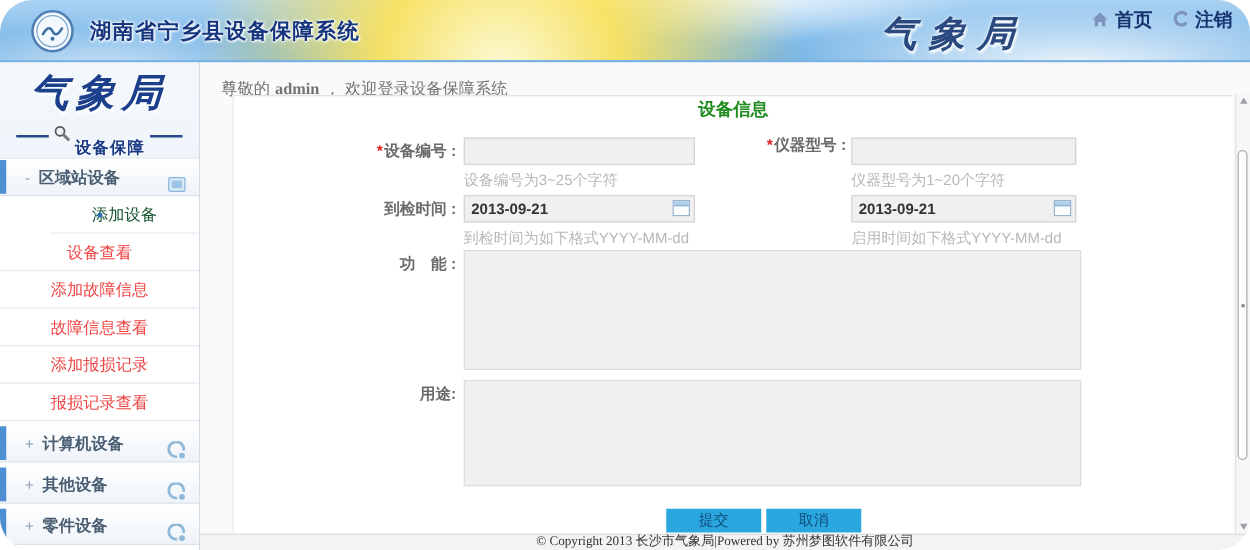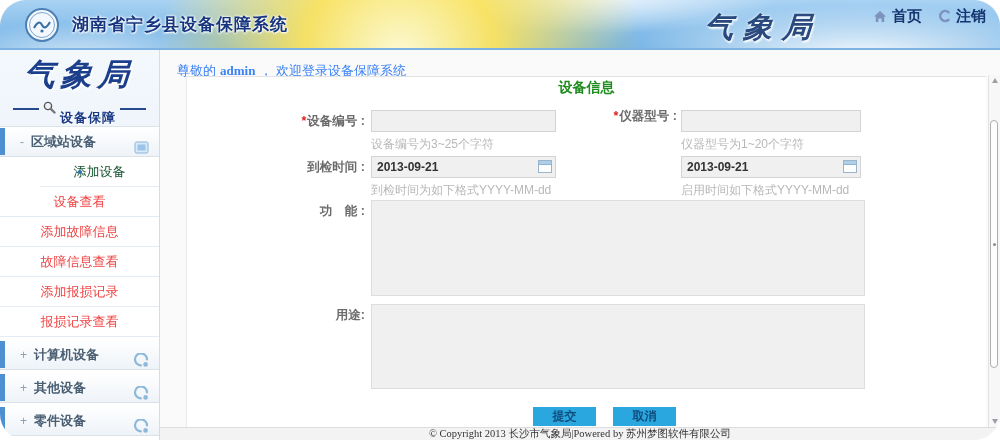--- a/index.html
+++ b/index.html
@@ -80,21 +80,21 @@
   .section-row {
     position:relative; height:31px; line-height:30px; padding-left:20px; margin-top:2px;
     background:linear-gradient(180deg,#ffffff,#eef3f8);
     border-top:1px solid #fff; border-bottom:1px solid #d9e1e9; cursor:pointer;
     font-size:13px; color:#4a5f73; font-weight:bold;
   }
   .section-row .sec-icon { position:absolute; right:10px; top:8px; }
 
   
   .main { position:absolute; left:160px; top:50px; right:0; bottom:0; background:#fafafa; }
-  .welcome { position:absolute; top:12px; left:17px; font-size:13px; color:#3b82f6; }
+  .welcome { position:absolute; top:12px; left:17px; font-size:13px; color:#737373; }
   .welcome b { font-family:"Liberation Serif", serif; font-weight:bold; padding:0 4px; }
   .panel {
     position:absolute; left:26px; top:26px; right:14px; bottom:13px;
     background:#fff; border-top:1px solid #e3e3e3; border-left:1px solid #e9e9e9;
   }
   .panel-title { position:absolute; top:2px; left:0; right:0; text-align:center;
     font-size:14px; font-weight:bold; color:#1e8c1e; }
 
   .flabel { position:absolute; text-align:right; font-size:12.5px; font-weight:bold; color:#6b6b6b; line-height:22px; }
   .flabel .req { color:#e02020; margin-right:1px; }
@@ -110,22 +110,22 @@
   }
   .cal-icon { position:absolute; right:4px; top:4px; width:14px; height:13px;
     background:#fdfdfd; border:1px solid #9ab4cf; cursor:pointer; }
   .cal-icon i { display:block; height:4px; background:#aecfe8; border-bottom:1px solid #8fb3d4; }
   .hint { position:absolute; font-size:12px; color:#b8b8b8; }
   .ftextarea {
     position:absolute; background:#f0f0f0; border:1px solid #ddd; resize:none;
     font-size:12px; color:#333; padding:4px; font-family:"Liberation Sans", sans-serif;
   }
   .btn {
-    position:absolute; width:63px; height:19px; border:none; cursor:pointer;
-    background:#2ba7df; color:#0f4d7d; font-size:12px; font-weight:bold;
+    position:absolute; width:76px; height:19px; border:none; cursor:pointer;
+    background:#2ba7df; color:#0f4d7d; font-size:12px; font-weight:normal;
     font-family:"Liberation Sans", sans-serif; line-height:17px;
   }
 
   .footer {
     position:absolute; left:160px; right:0; bottom:0; height:13px;
     background:#f3f3f3; border-top:1px solid #ddd; text-align:center;
     font-family:"Liberation Serif", serif; font-size:10.5px; color:#333; line-height:12px;
   }
 
   

